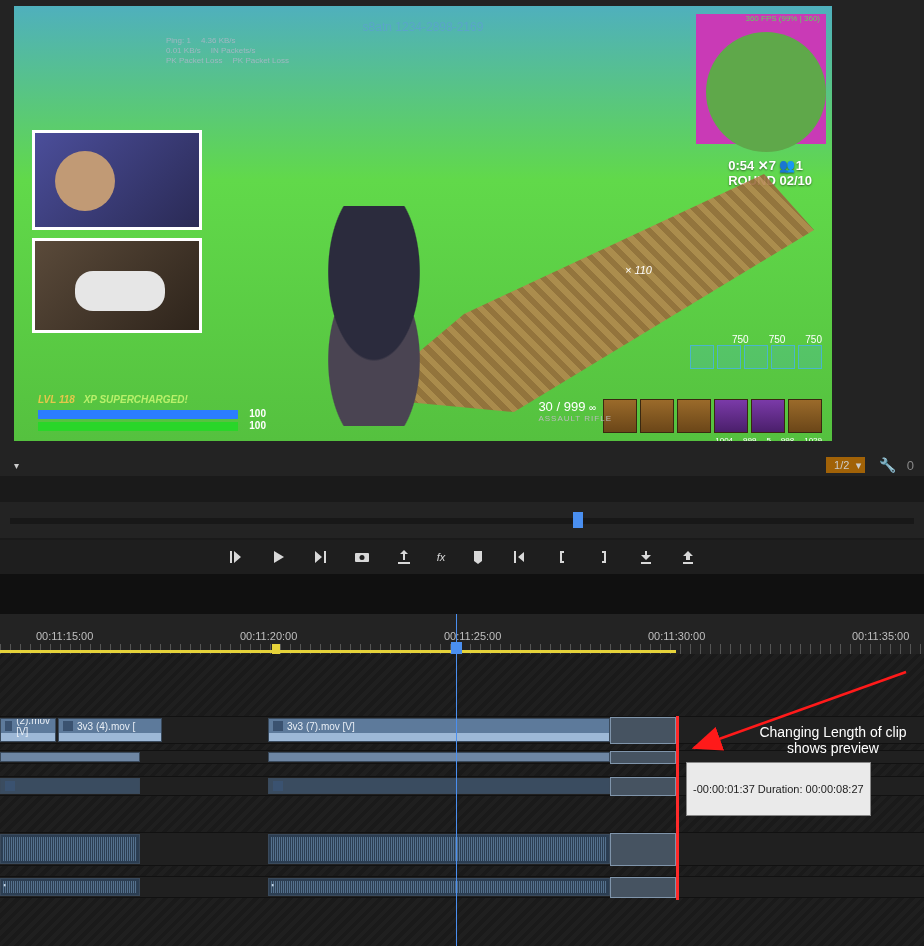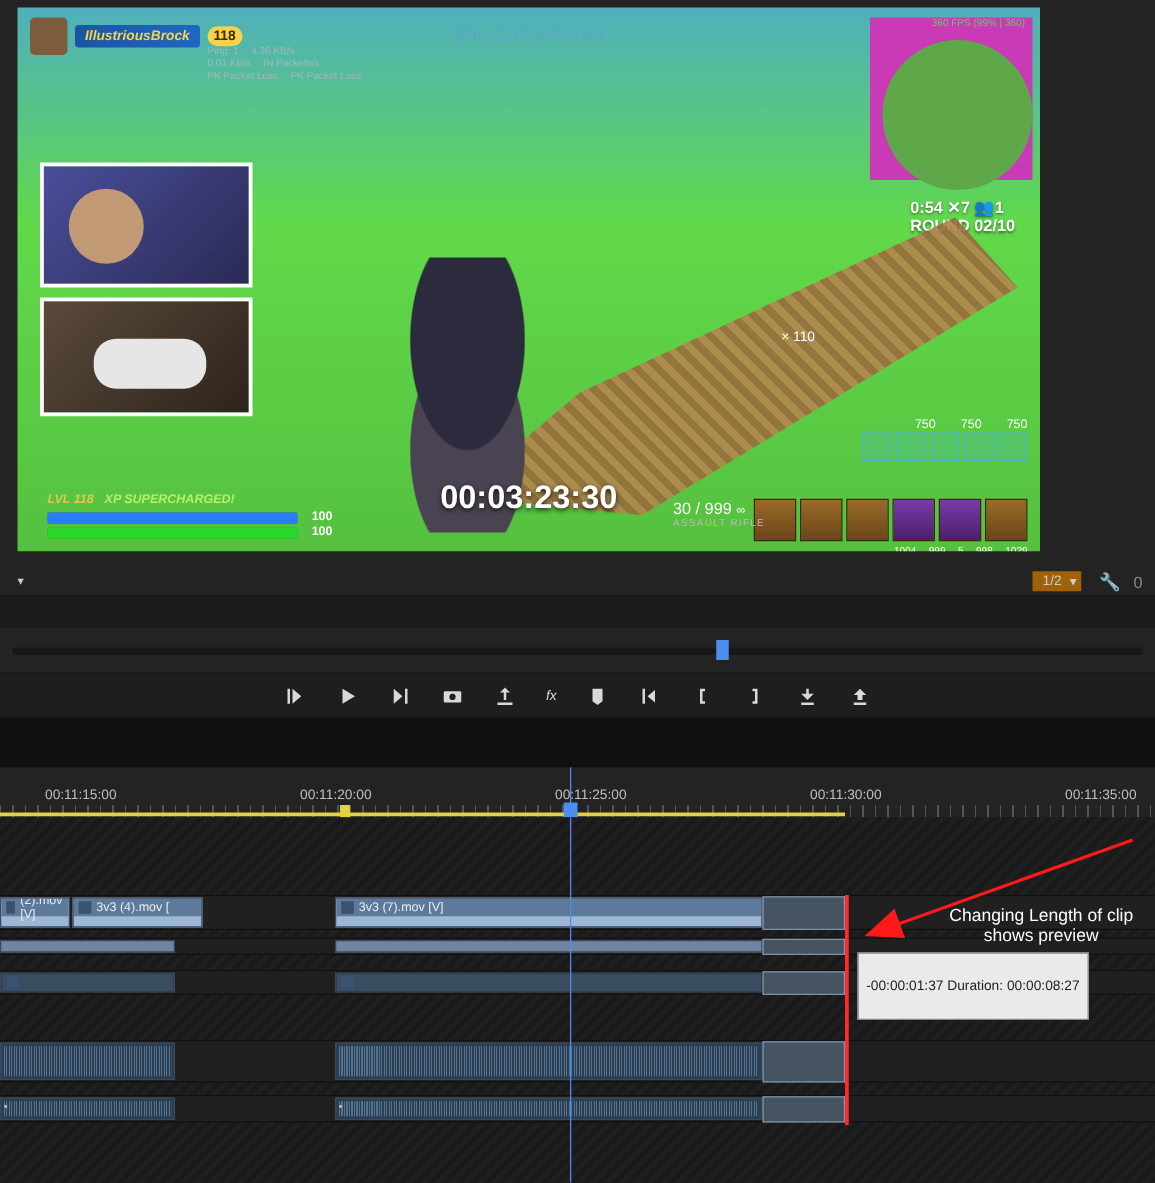--- a/index.html
+++ b/index.html
@@ -275,25 +275,20 @@
   <div class="video-monitor">
 
     <div class="minimap">
       <div class="circle"></div>
     </div>
     <div class="round-label">
       <span>0:54  ✕7   👥1</span><br>
       <span>ROUND 02/10</span>
     </div>
 
-    <div class="player-tag">
-      <div class="avatar"></div>
-      <div class="name">IllustriousBrock</div>
-      <div class="lvl">118</div>
-    </div>
 
     <div class="stats-block">
       <div class="row">
         <span>Ping: 1</span>
         <span>4.36 KB/s</span>
       </div>
       <div class="row">
         <span>0.01 KB/s</span>
         <span>IN Packets/s</span>
       </div>
@@ -305,23 +300,22 @@
 
     <div class="center-id">s8atn   1234-2898-2169</div>
     <div class="fps-readout">360 FPS  (99% | 360)</div>
 
     <div class="facecam cam"></div>
     <div class="facecam hands"></div>
 
     <div class="ramp"></div>
     <div class="character"></div>
 
-    <div class="timecode-overlay">00:03:23:30</div>
-
-    <div style="position:absolute; right:180px; bottom:165px; color:#fff; font-size:11px;">× 110</div>
+
+    <div style="position:absolute; right:180px; bottom:165px; color:#fff; font-size:11px;font-style:italic;">× 110</div>
 
     <div class="build-slots">
       <div class="bslot"></div>
       <div class="bslot"></div>
       <div class="bslot"></div>
       <div class="bslot"></div>
       <div class="bslot"></div>
     </div>
 
     <div class="mat-counts" style="bottom:96px;">

